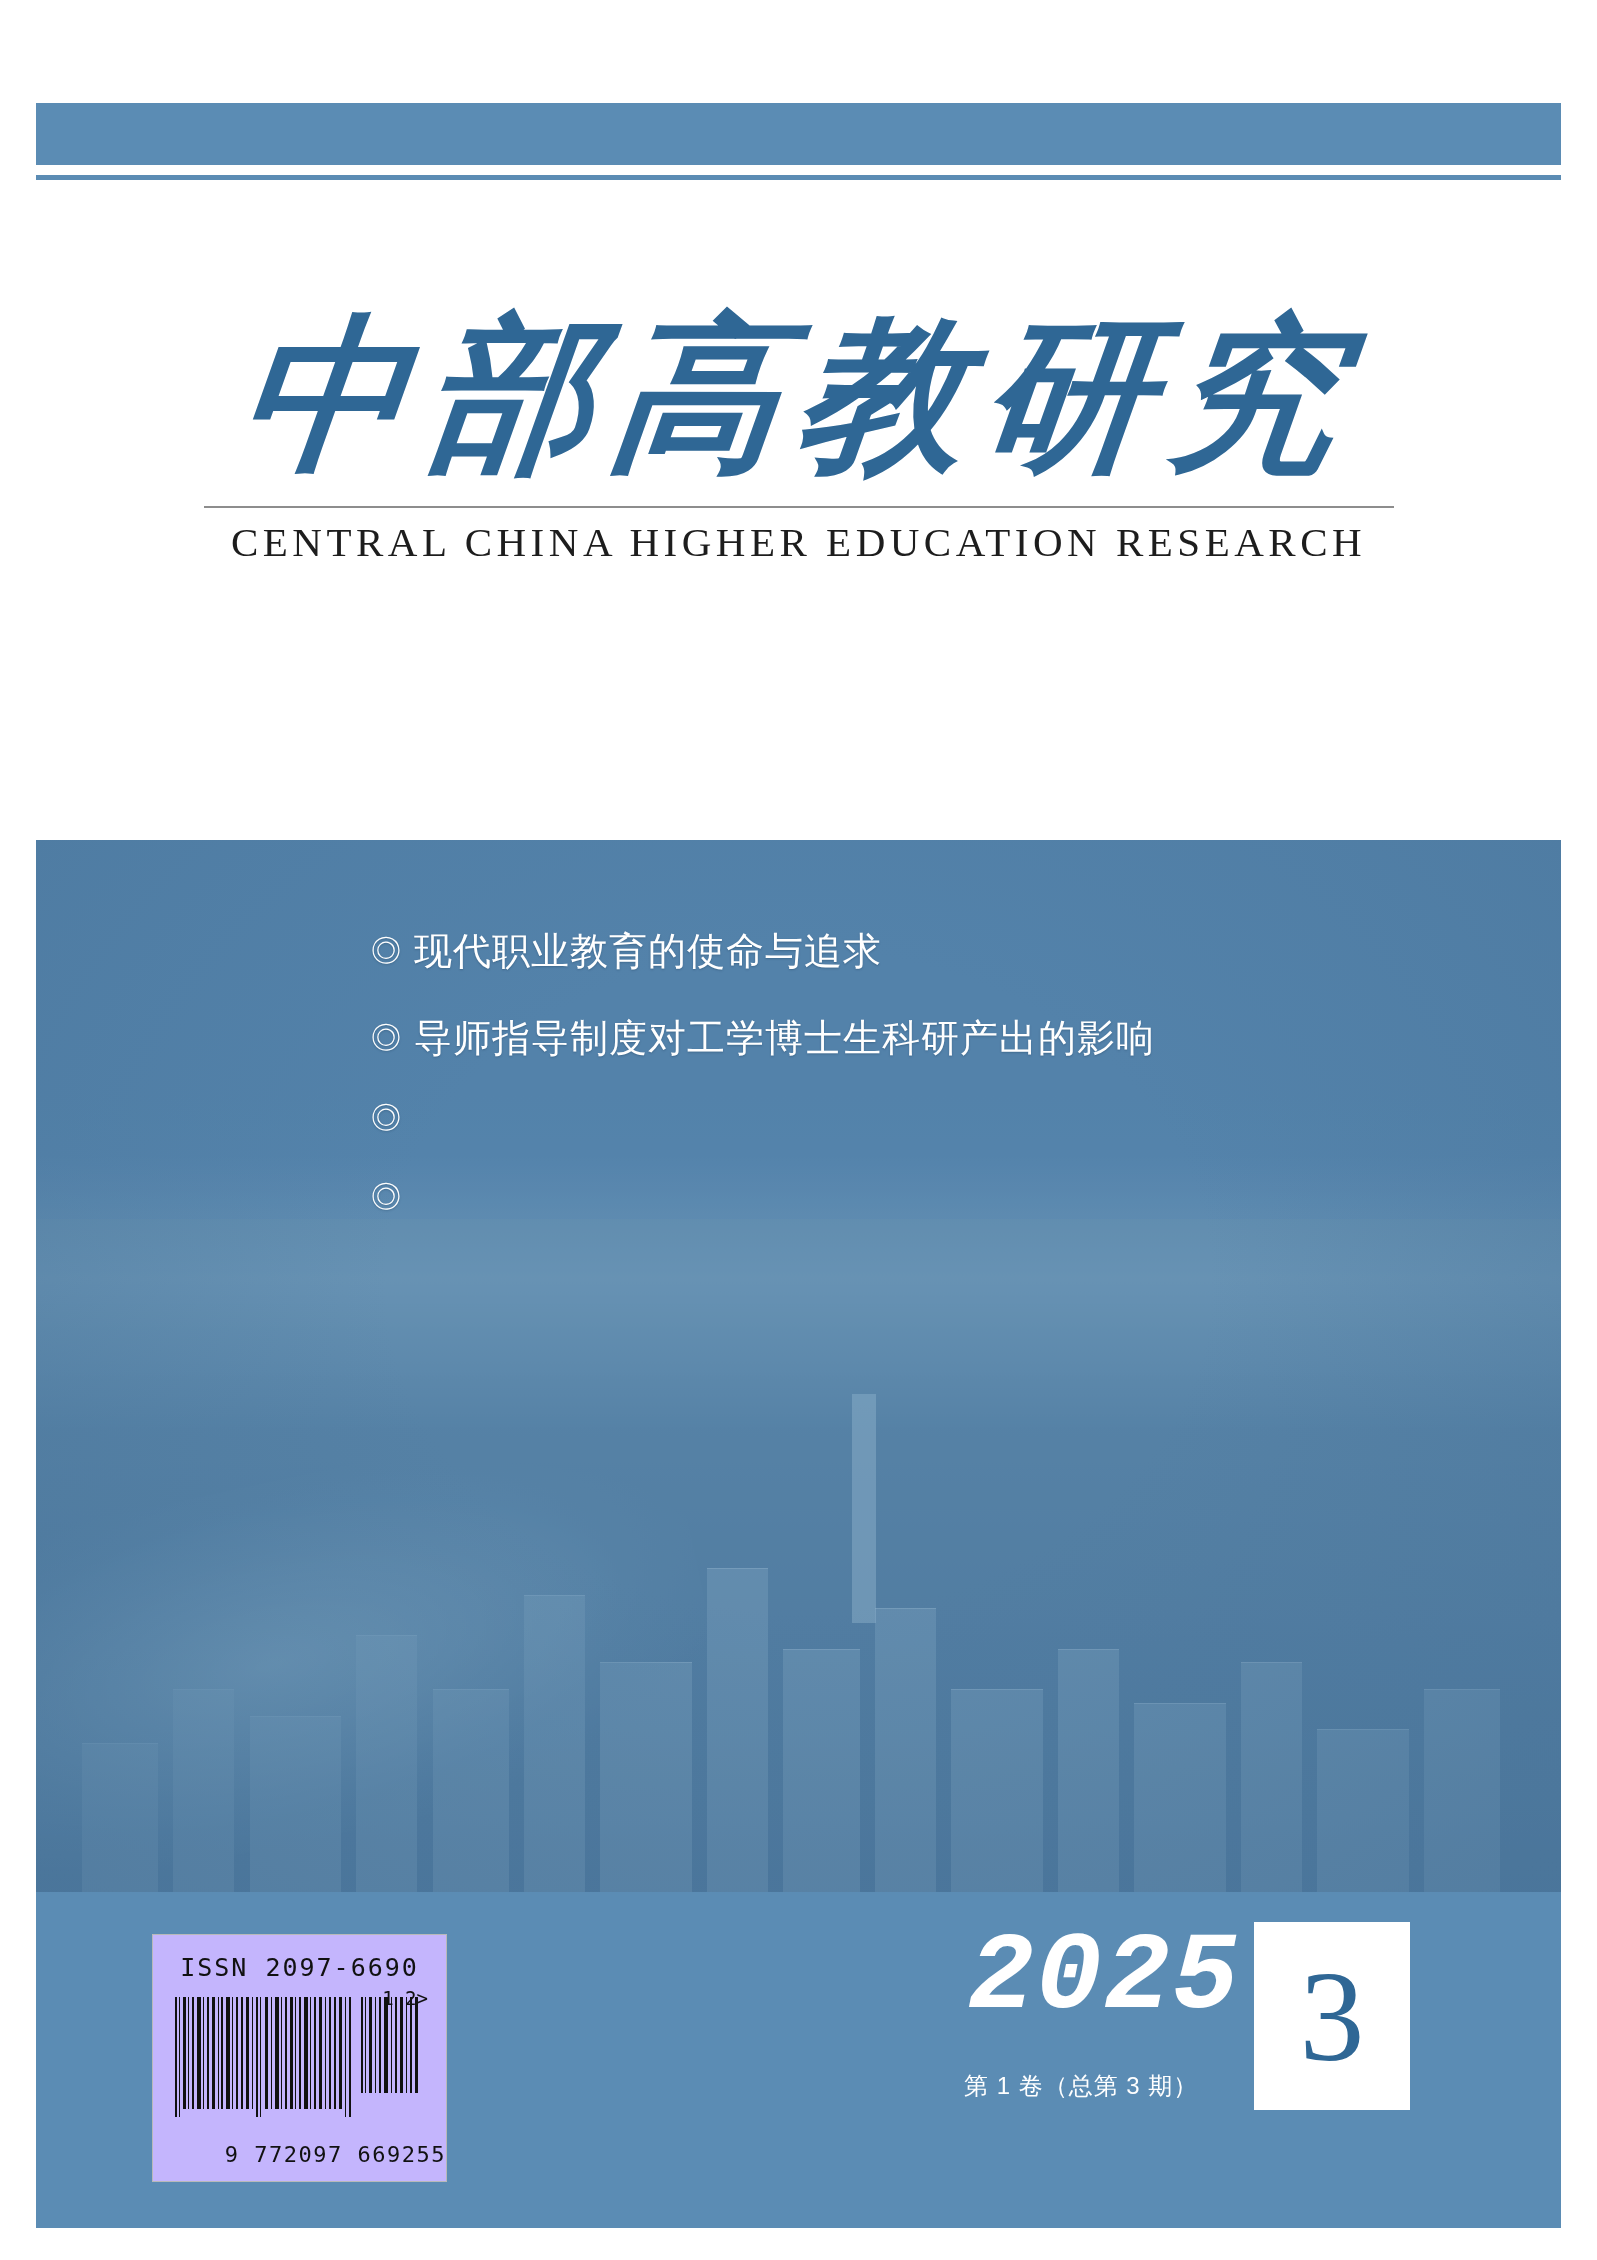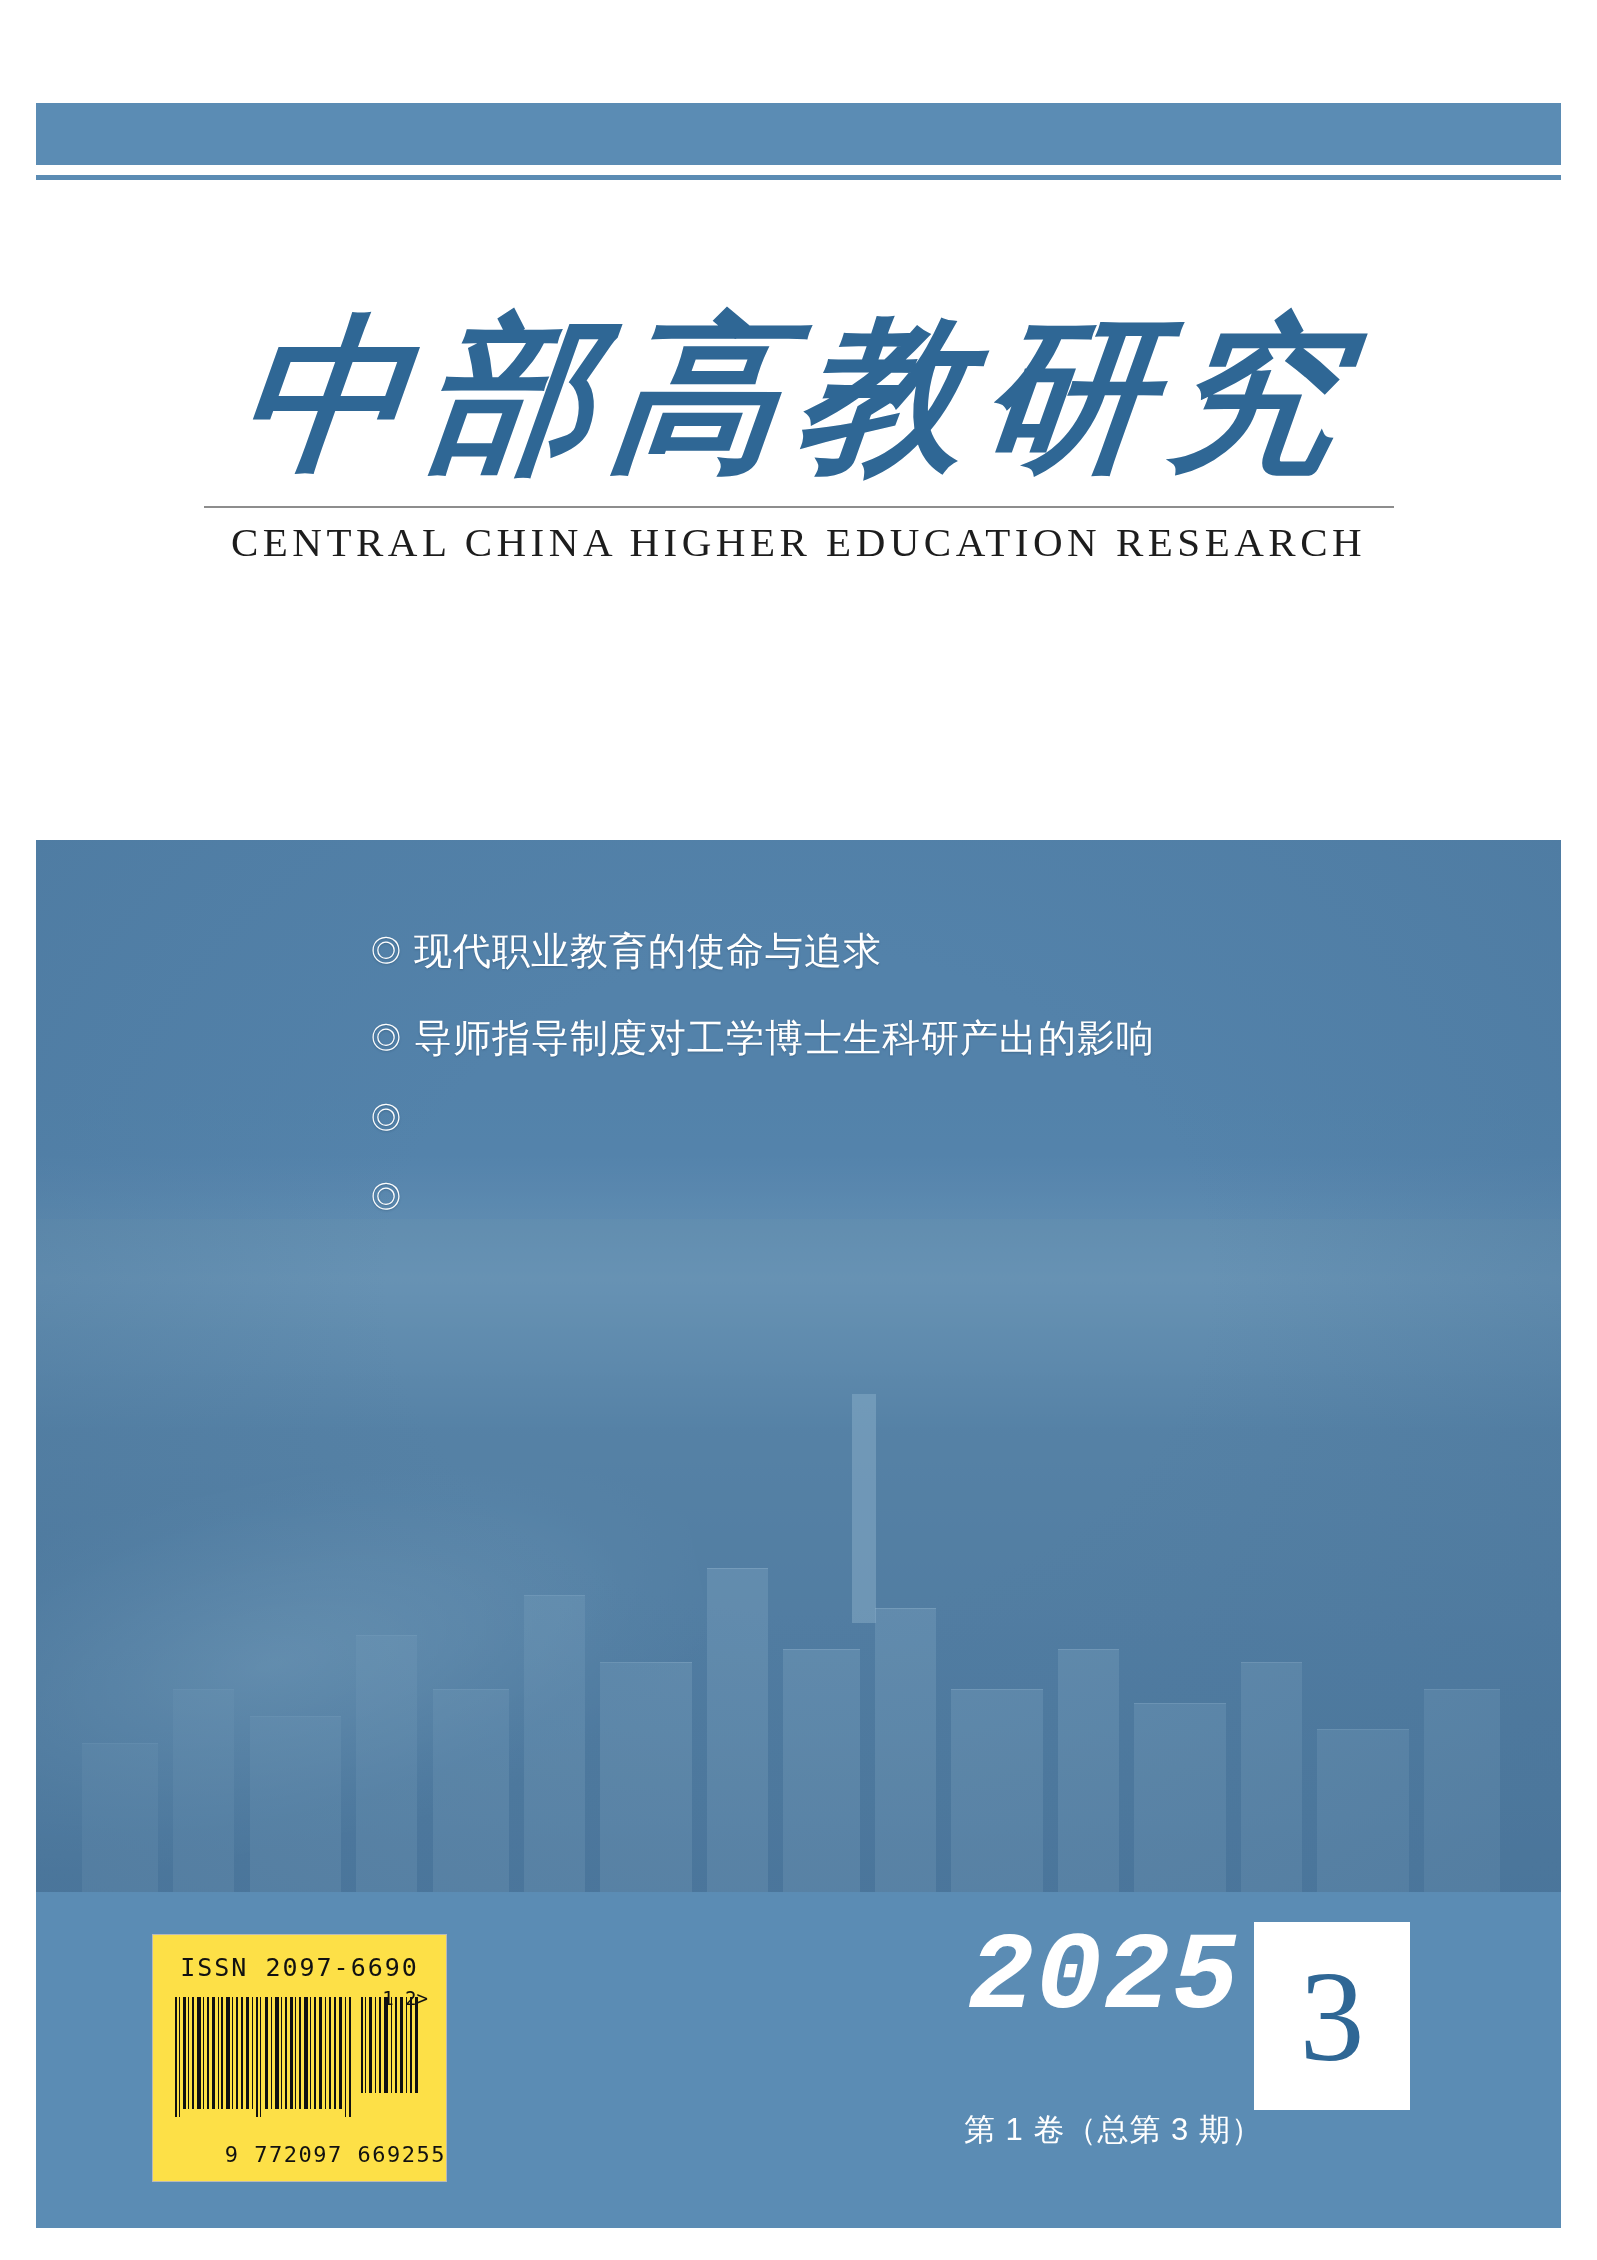--- a/index.html
+++ b/index.html
@@ -172,21 +172,21 @@
     background: #5b8cb4;
   }
 
   
   .barcode-box {
     position: absolute;
     left: 152px;
     top: 1934px;
     width: 295px;
     height: 248px;
-    background: #fde047;
+    background: #c4b5fd;
     border: 1px solid #b9b9b9;
     box-sizing: border-box;
   }
   .issn-text {
     position: absolute;
     left: 0; top: 18px;
     width: 100%;
     text-align: center;
     font-family: "DejaVu Sans Mono", monospace;
     font-size: 25px;
@@ -233,25 +233,24 @@
     font-weight: bold;
     font-size: 110px;
     line-height: 1;
     color: #ffffff;
     letter-spacing: 2px;
   }
   .volume {
     position: absolute;
     left: 964px;
     top: 2070px;
-    font-size: 31px;
+    font-size: 24px;
     color: #ffffff;
     letter-spacing: 1px;
     white-space: nowrap;
-    margin-top: 39px;
   }
   .issue-box {
     position: absolute;
     left: 1254px;
     top: 1922px;
     width: 156px;
     height: 188px;
     background: #ffffff;
     display: flex;
     align-items: center;

